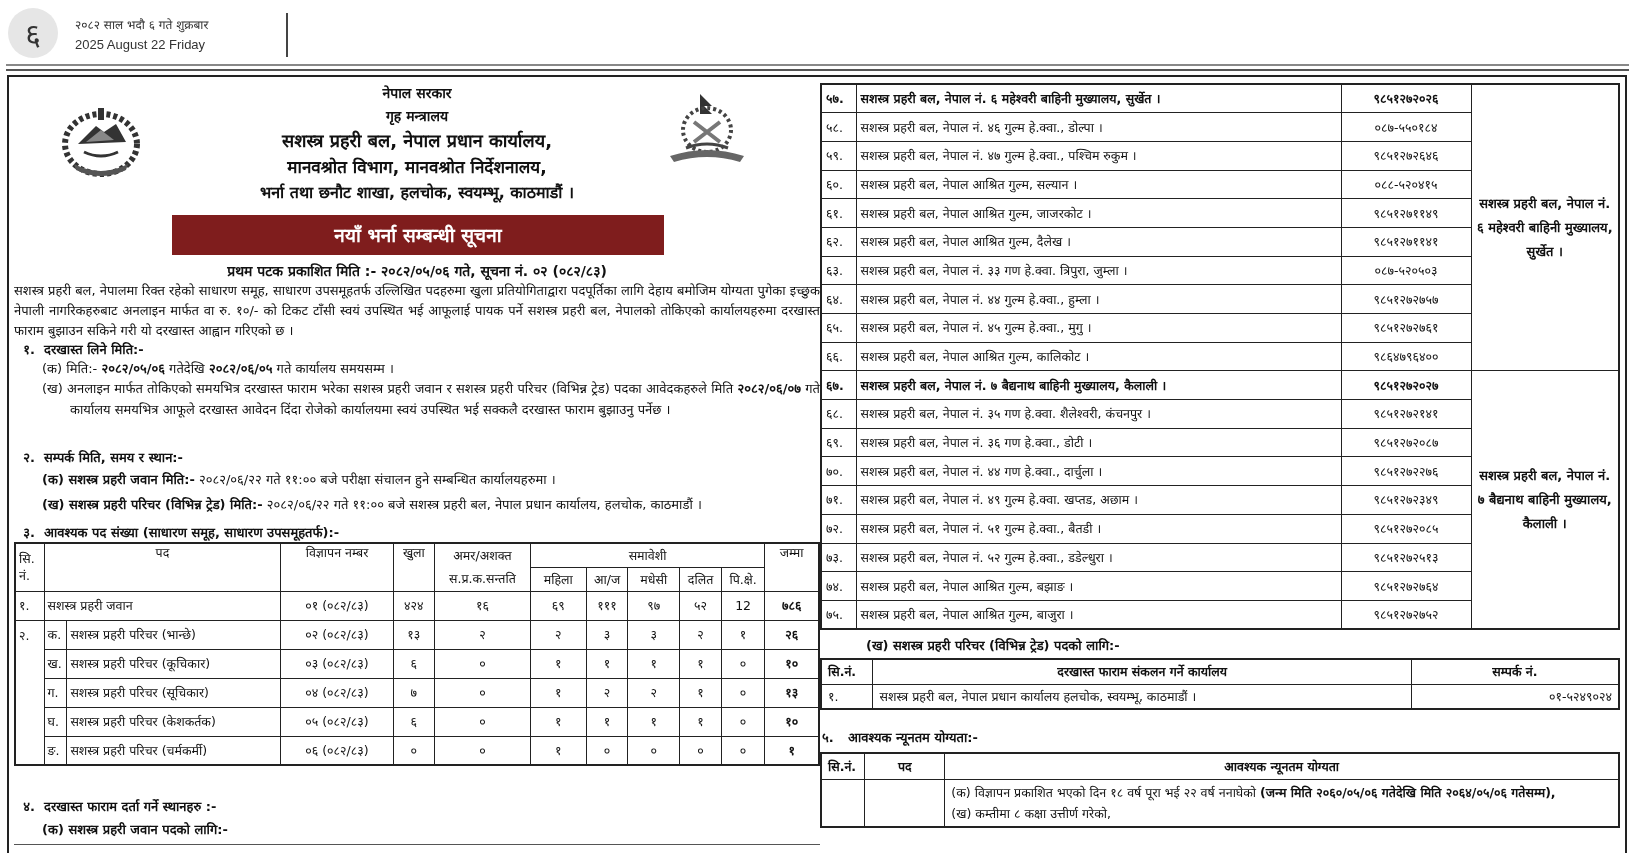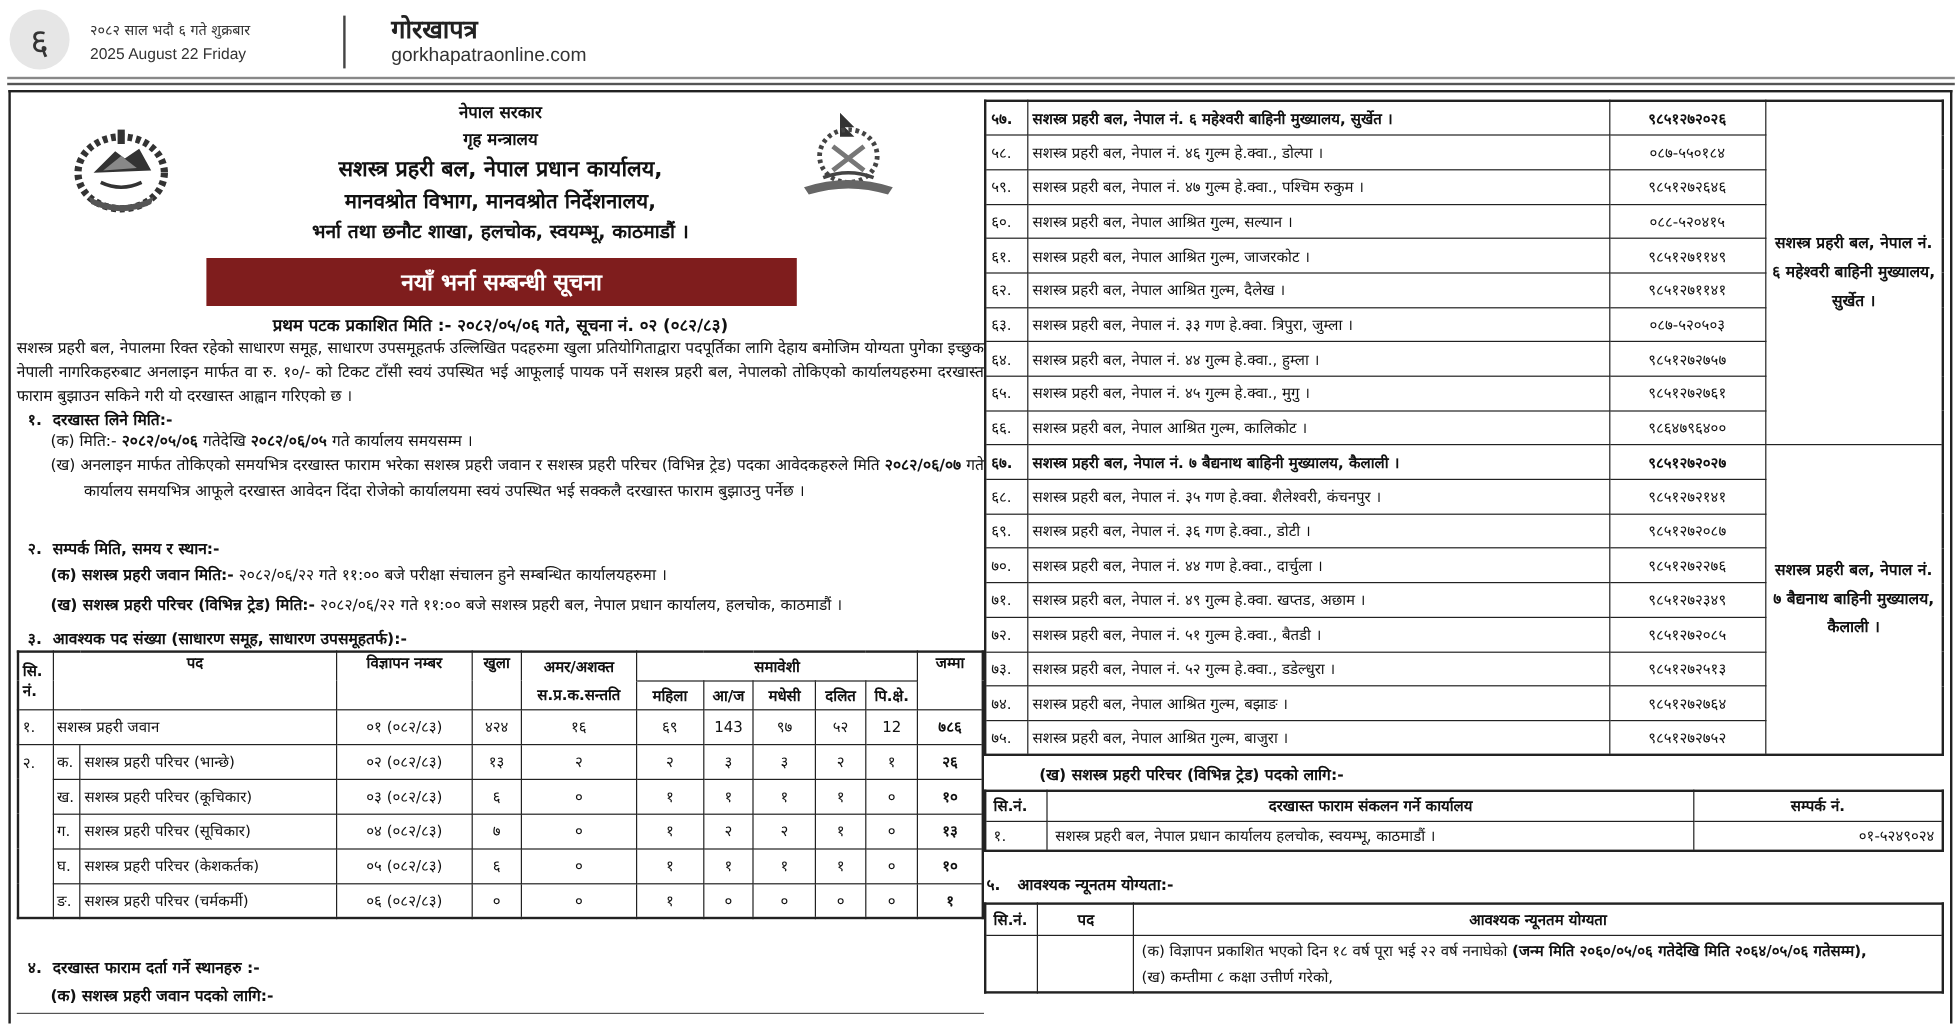--- a/index.html
+++ b/index.html
@@ -40,21 +40,21 @@
   .para { position: absolute; left: 0; top: 201px; width: 806px; font-size: 13px; line-height: 20px; text-align: justify; }
   .sec { position: absolute; left: 0; font-size: 13px; font-weight: bold; text-align: center; }
   .sec .num { display: inline-block; width: 30px; }
   .item { position: absolute; font-size: 13px; line-height: 21px; }
   .item b { font-weight: bold; }
 
   
   table { border-collapse: collapse; }
   .posts { position: absolute; left: 0; top: 483px; width: 806px; font-size: 12.5px; }
   .posts td, .posts th { border: 1px solid #222; height: 29px; padding: 0 3px; }
-  .posts th { font-weight: bold; text-align: center; height: 24px; }
+  .posts th { font-weight: normal; text-align: center; height: 24px; }
   .posts td.c { text-align: center; }
   .posts td.b { font-weight: bold; text-align: center; }
   .posts { border: 2px solid #222; }
 
   
   .offices { position: absolute; left: 820px; top: 83px; width: 800px; font-size: 12.5px; border: 2px solid #222; }
   .offices td { border: 1px solid #222; height: 28.7px; padding: 0 4px; }
   .offices td.sn { width: 35px; }
   .offices td.ph { width: 130px; text-align: center; }
   .offices td.hq { width: 148px; text-align: center; font-weight: bold; font-size: 13px; line-height: 24px; }
@@ -75,24 +75,20 @@
 </head>
 <body>
 
 <div class="header">
   <div class="page-num">६</div>
   <div class="dates">
     <div>२०८२ साल भदौ ६ गते शुक्रबार</div>
     <div class="en">2025 August 22 Friday</div>
   </div>
   <div class="vsep"></div>
-  <div class="brand">
-    <div class="name">गोरखापत्र</div>
-    <div class="url">gorkhapatraonline.com</div>
-  </div>
 </div>
 <div class="rule1"></div>
 <div class="rule2"></div>
 
 <div class="frame"></div>
 
 <div class="left">
   <div class="emblem emblem-left">
     <svg width="90" height="78" viewBox="0 0 90 78">
       <ellipse cx="45" cy="42" rx="36" ry="30" fill="none" stroke="#333" stroke-width="6" stroke-dasharray="4 3"></ellipse>
@@ -183,21 +179,21 @@
       <th>दलित</th>
       <th>पि.क्षे.</th>
     </tr>
     <tr>
       <td>१.</td>
       <td colspan="2">सशस्त्र प्रहरी जवान</td>
       <td class="c">०१ (०८२/८३)</td>
       <td class="c">४२४</td>
       <td class="c">१६</td>
       <td class="c">६९</td>
-      <td class="c">143</td>
+      <td class="c">१११</td>
       <td class="c">९७</td>
       <td class="c">५२</td>
       <td class="c">12</td>
       <td class="b">७८६</td>
     </tr>
     <tr>
       <td rowspan="5" style="vertical-align:top; padding-top:6px;">२.</td>
       <td>क.</td>
       <td>सशस्त्र प्रहरी परिचर (भान्छे)</td>
       <td class="c">०२ (०८२/८३)</td>

